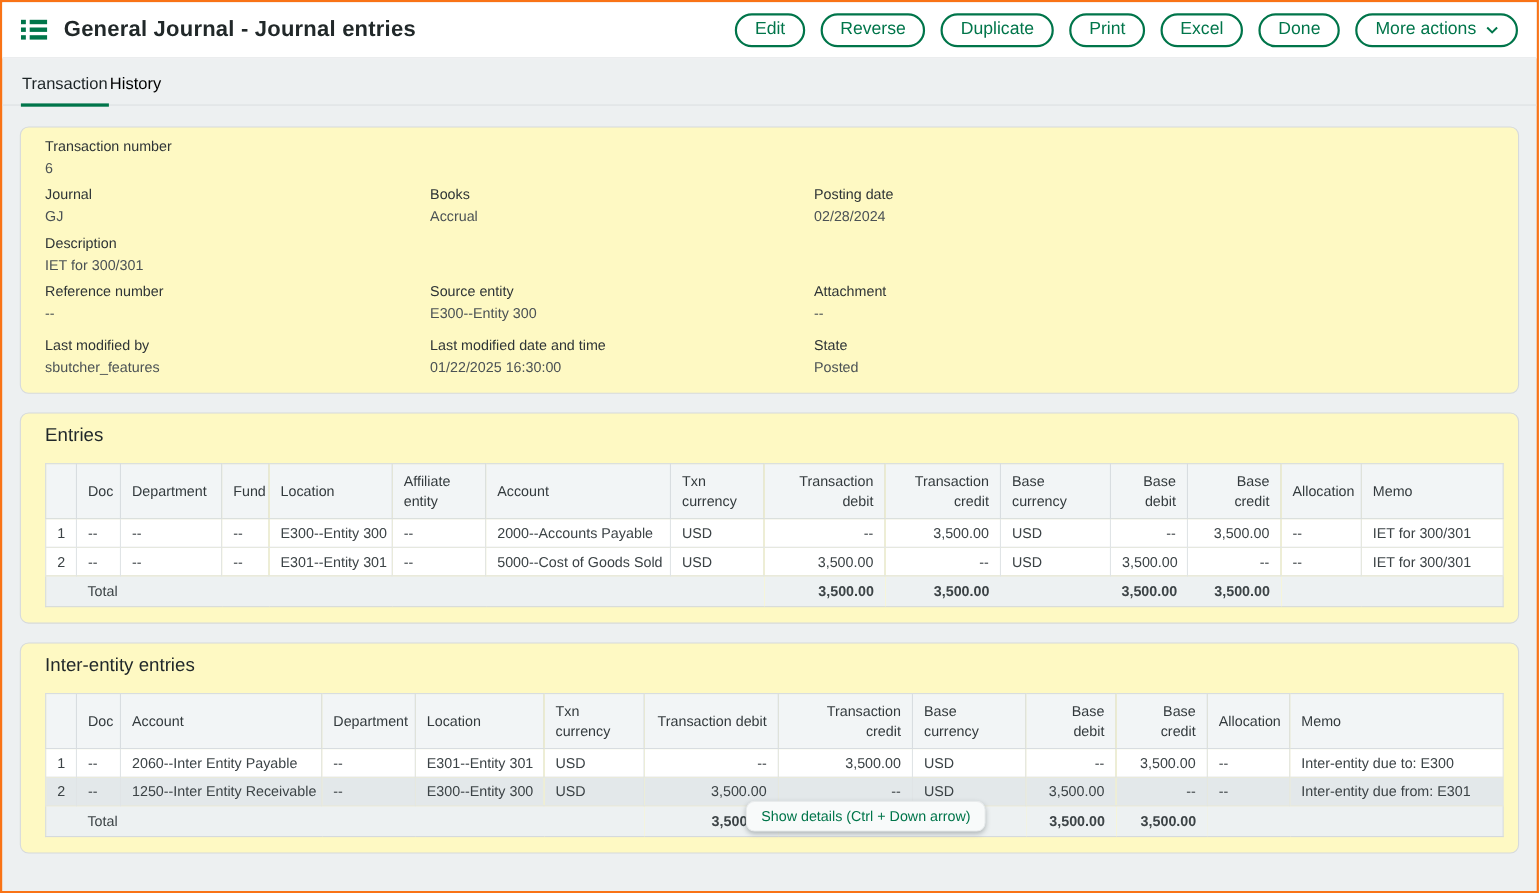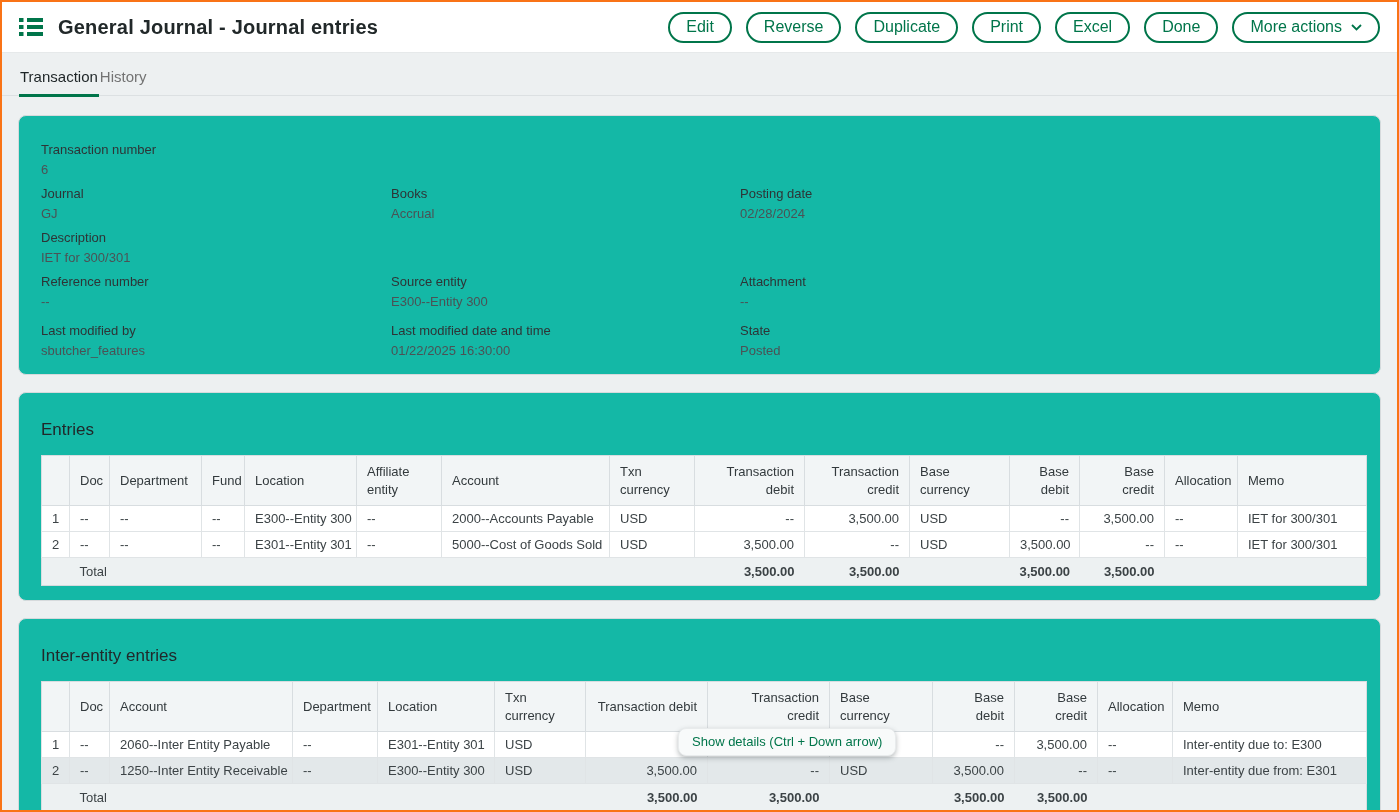--- a/index.html
+++ b/index.html
@@ -8,27 +8,27 @@
 
   
   .topbar { display:flex; align-items:center; background:#ffffff; height:51px; padding:0 17px; border-bottom:1px solid #e6e9ea; }
   .menu-icon { display:flex; align-items:center; cursor:pointer; }
   .page-title { font-size:20px; font-weight:700; color:#212829; margin-left:15px; letter-spacing:.2px; }
   .actions { margin-left:auto; display:flex; gap:14px; align-items:center; }
   .btn { border:2px solid #00754a; color:#00754a; background:#fff; border-radius:16px; height:31px; padding:0 16px; font-size:16px; font-family:inherit; display:flex; align-items:center; gap:9px; cursor:pointer; white-space:nowrap; }
 
   
   .tabs { display:flex; padding:0 17px; margin-top:13px; border-bottom:1px solid #dce0e2; }
-  .tab { font-size:15px; color:#737373; padding:2px 1px 10px; position:relative; cursor:pointer; }
+  .tab { font-size:15px; color:#000000; padding:2px 1px 10px; position:relative; cursor:pointer; }
   .tab.active { color:#1d2426; }
   .tab.active::after { content:""; position:absolute; left:0; right:0; bottom:-2px; height:3px; background:#00754a; }
 
   
   .content { padding:19px 16px 0; display:flex; flex-direction:column; gap:17px; }
-  .card { background:#14b8a6; border:1px solid #d6dadc; border-radius:8px; padding:26px 22px 14px; }
+  .card { background:#fef9c3; border:1px solid #d6dadc; border-radius:8px; padding:9px 22px 14px; }
   .card-title { font-size:17px; color:#21282a; margin:1px 0 15px; }
 
   
   .detail-row { display:grid; grid-template-columns:350px 349px 1fr; margin-bottom:9px; }
   .field .label { font-size:13px; color:#2e3436; margin-bottom:5px; }
   .field .value { font-size:13px; color:#4b5255; }
 
   
   table { border-collapse:collapse; table-layout:fixed; width:1326px; font-size:13px; color:#3a4144; }
   thead th { background:#f2f5f6; border:1px solid #d8dde0; font-weight:400; text-align:left; padding:7px 10px; vertical-align:middle; color:#333a3d; line-height:1.35; overflow:hidden; }

